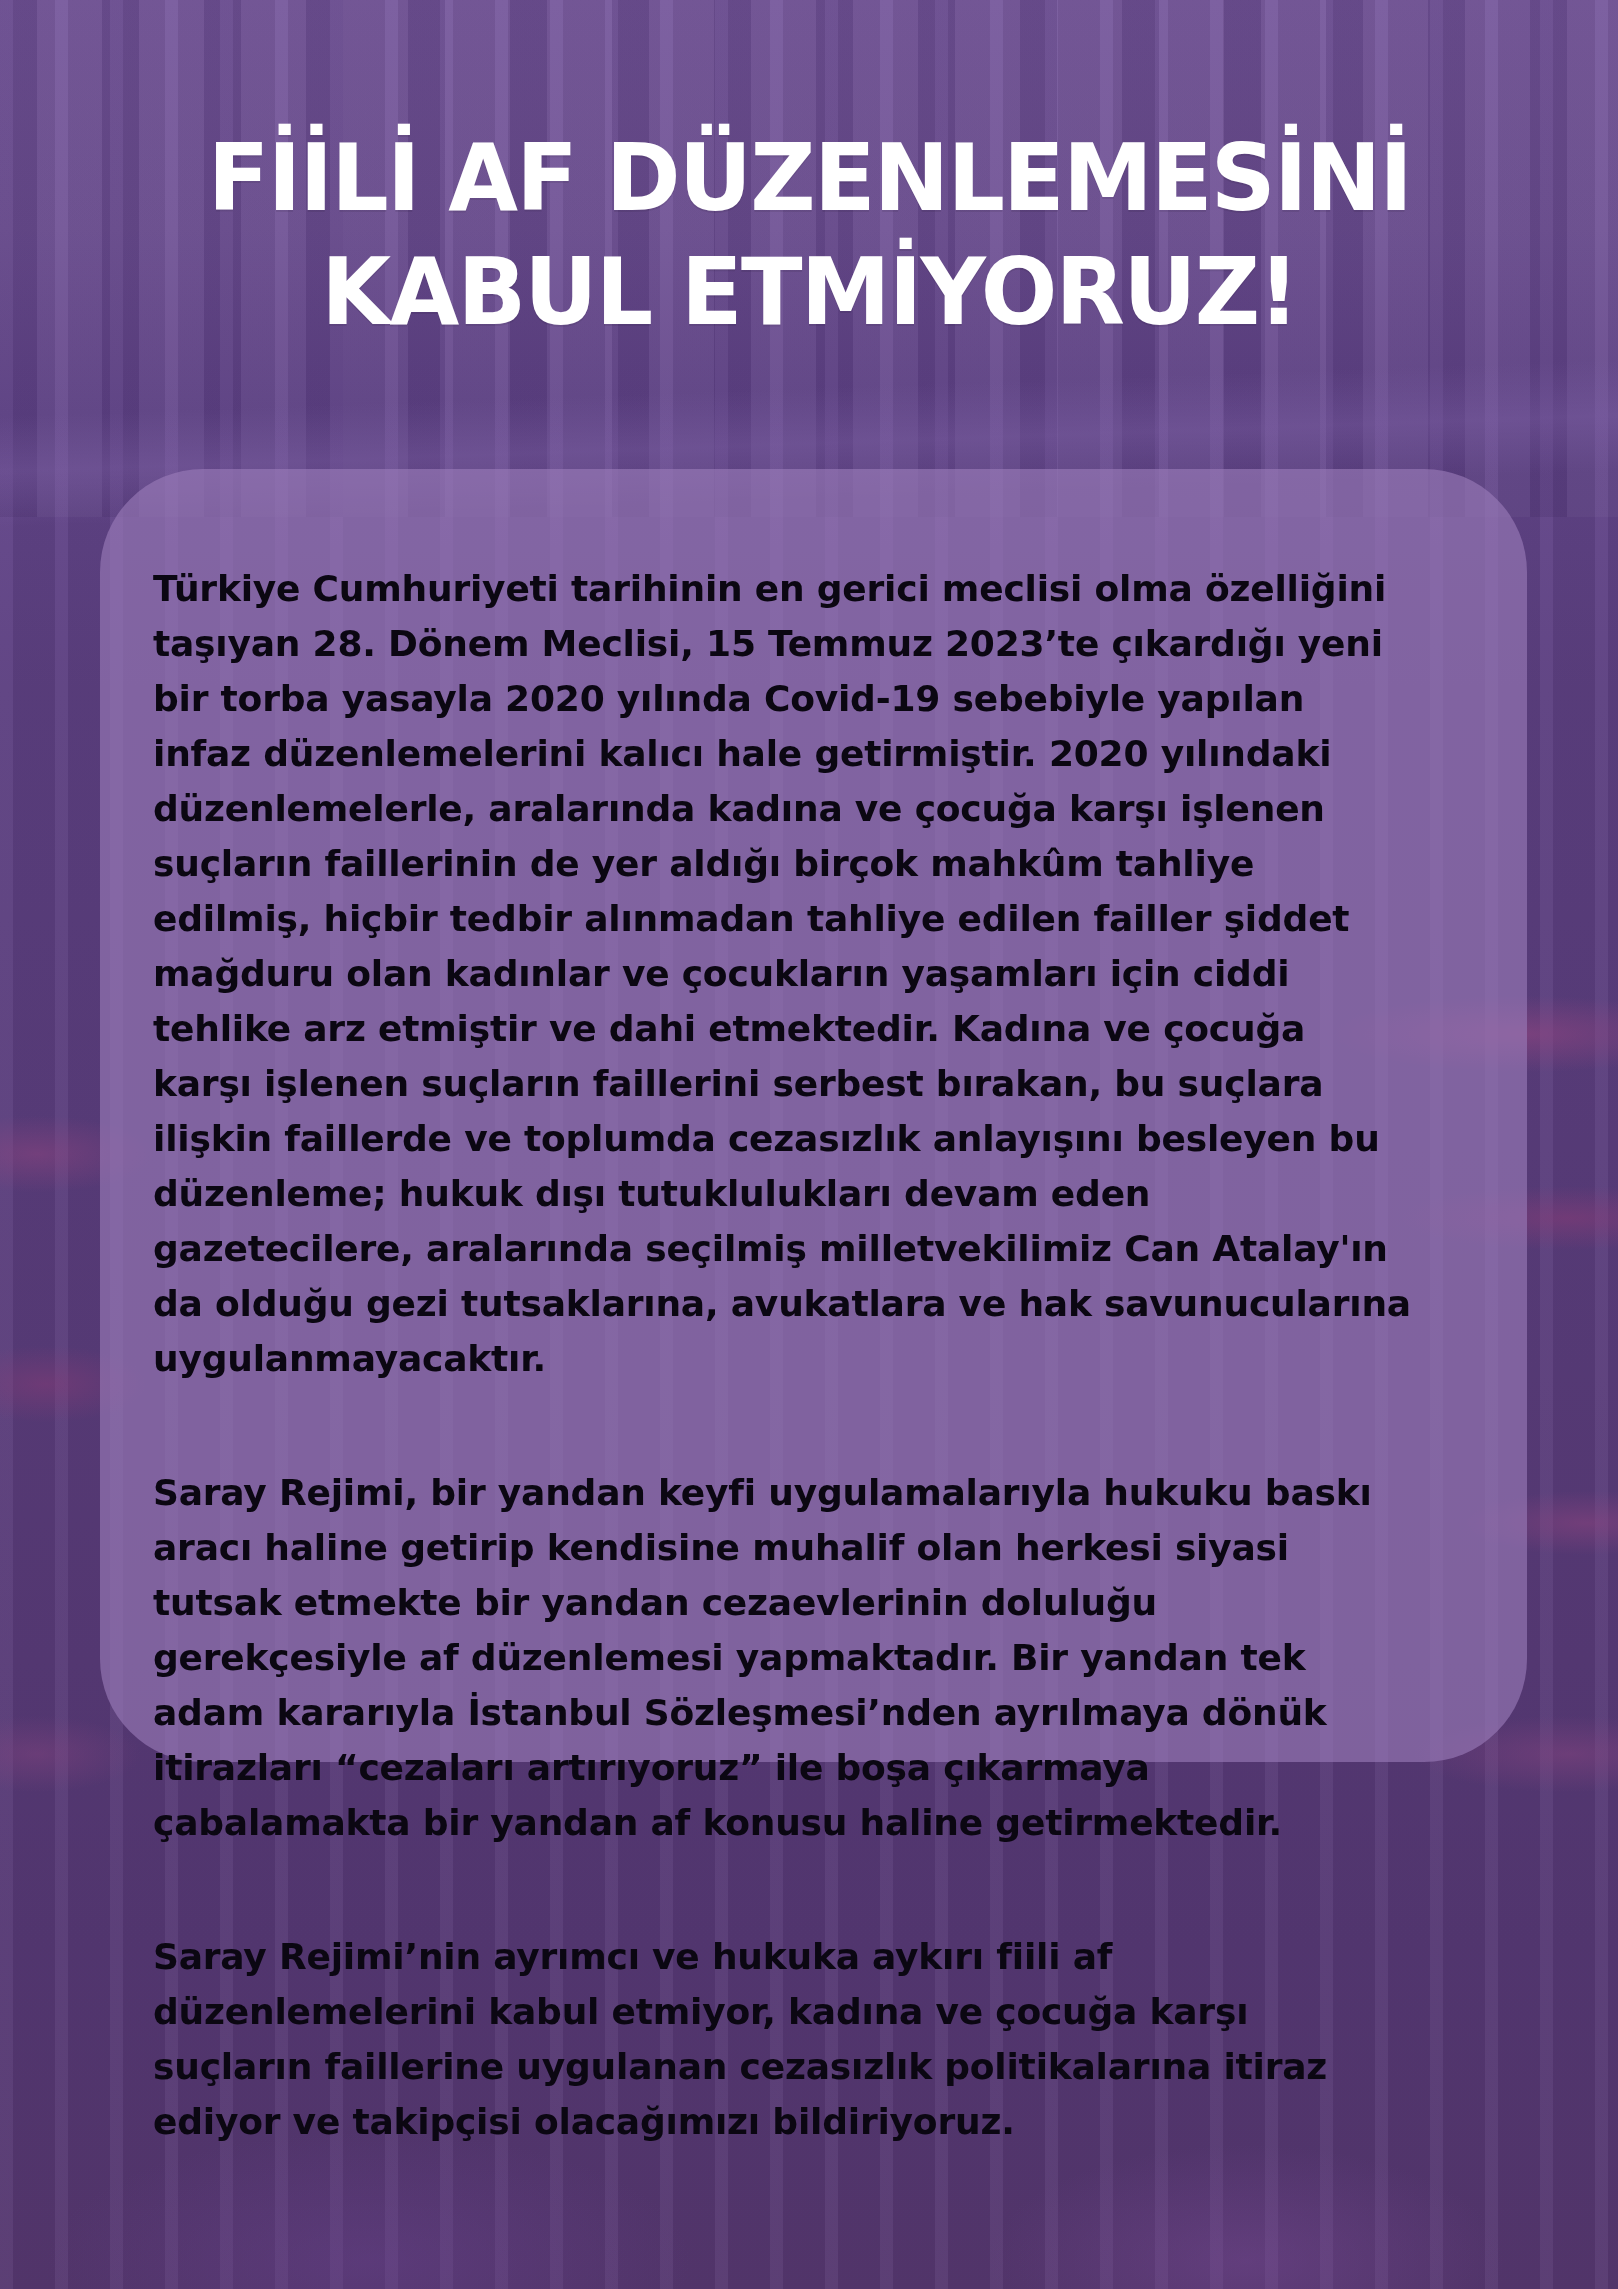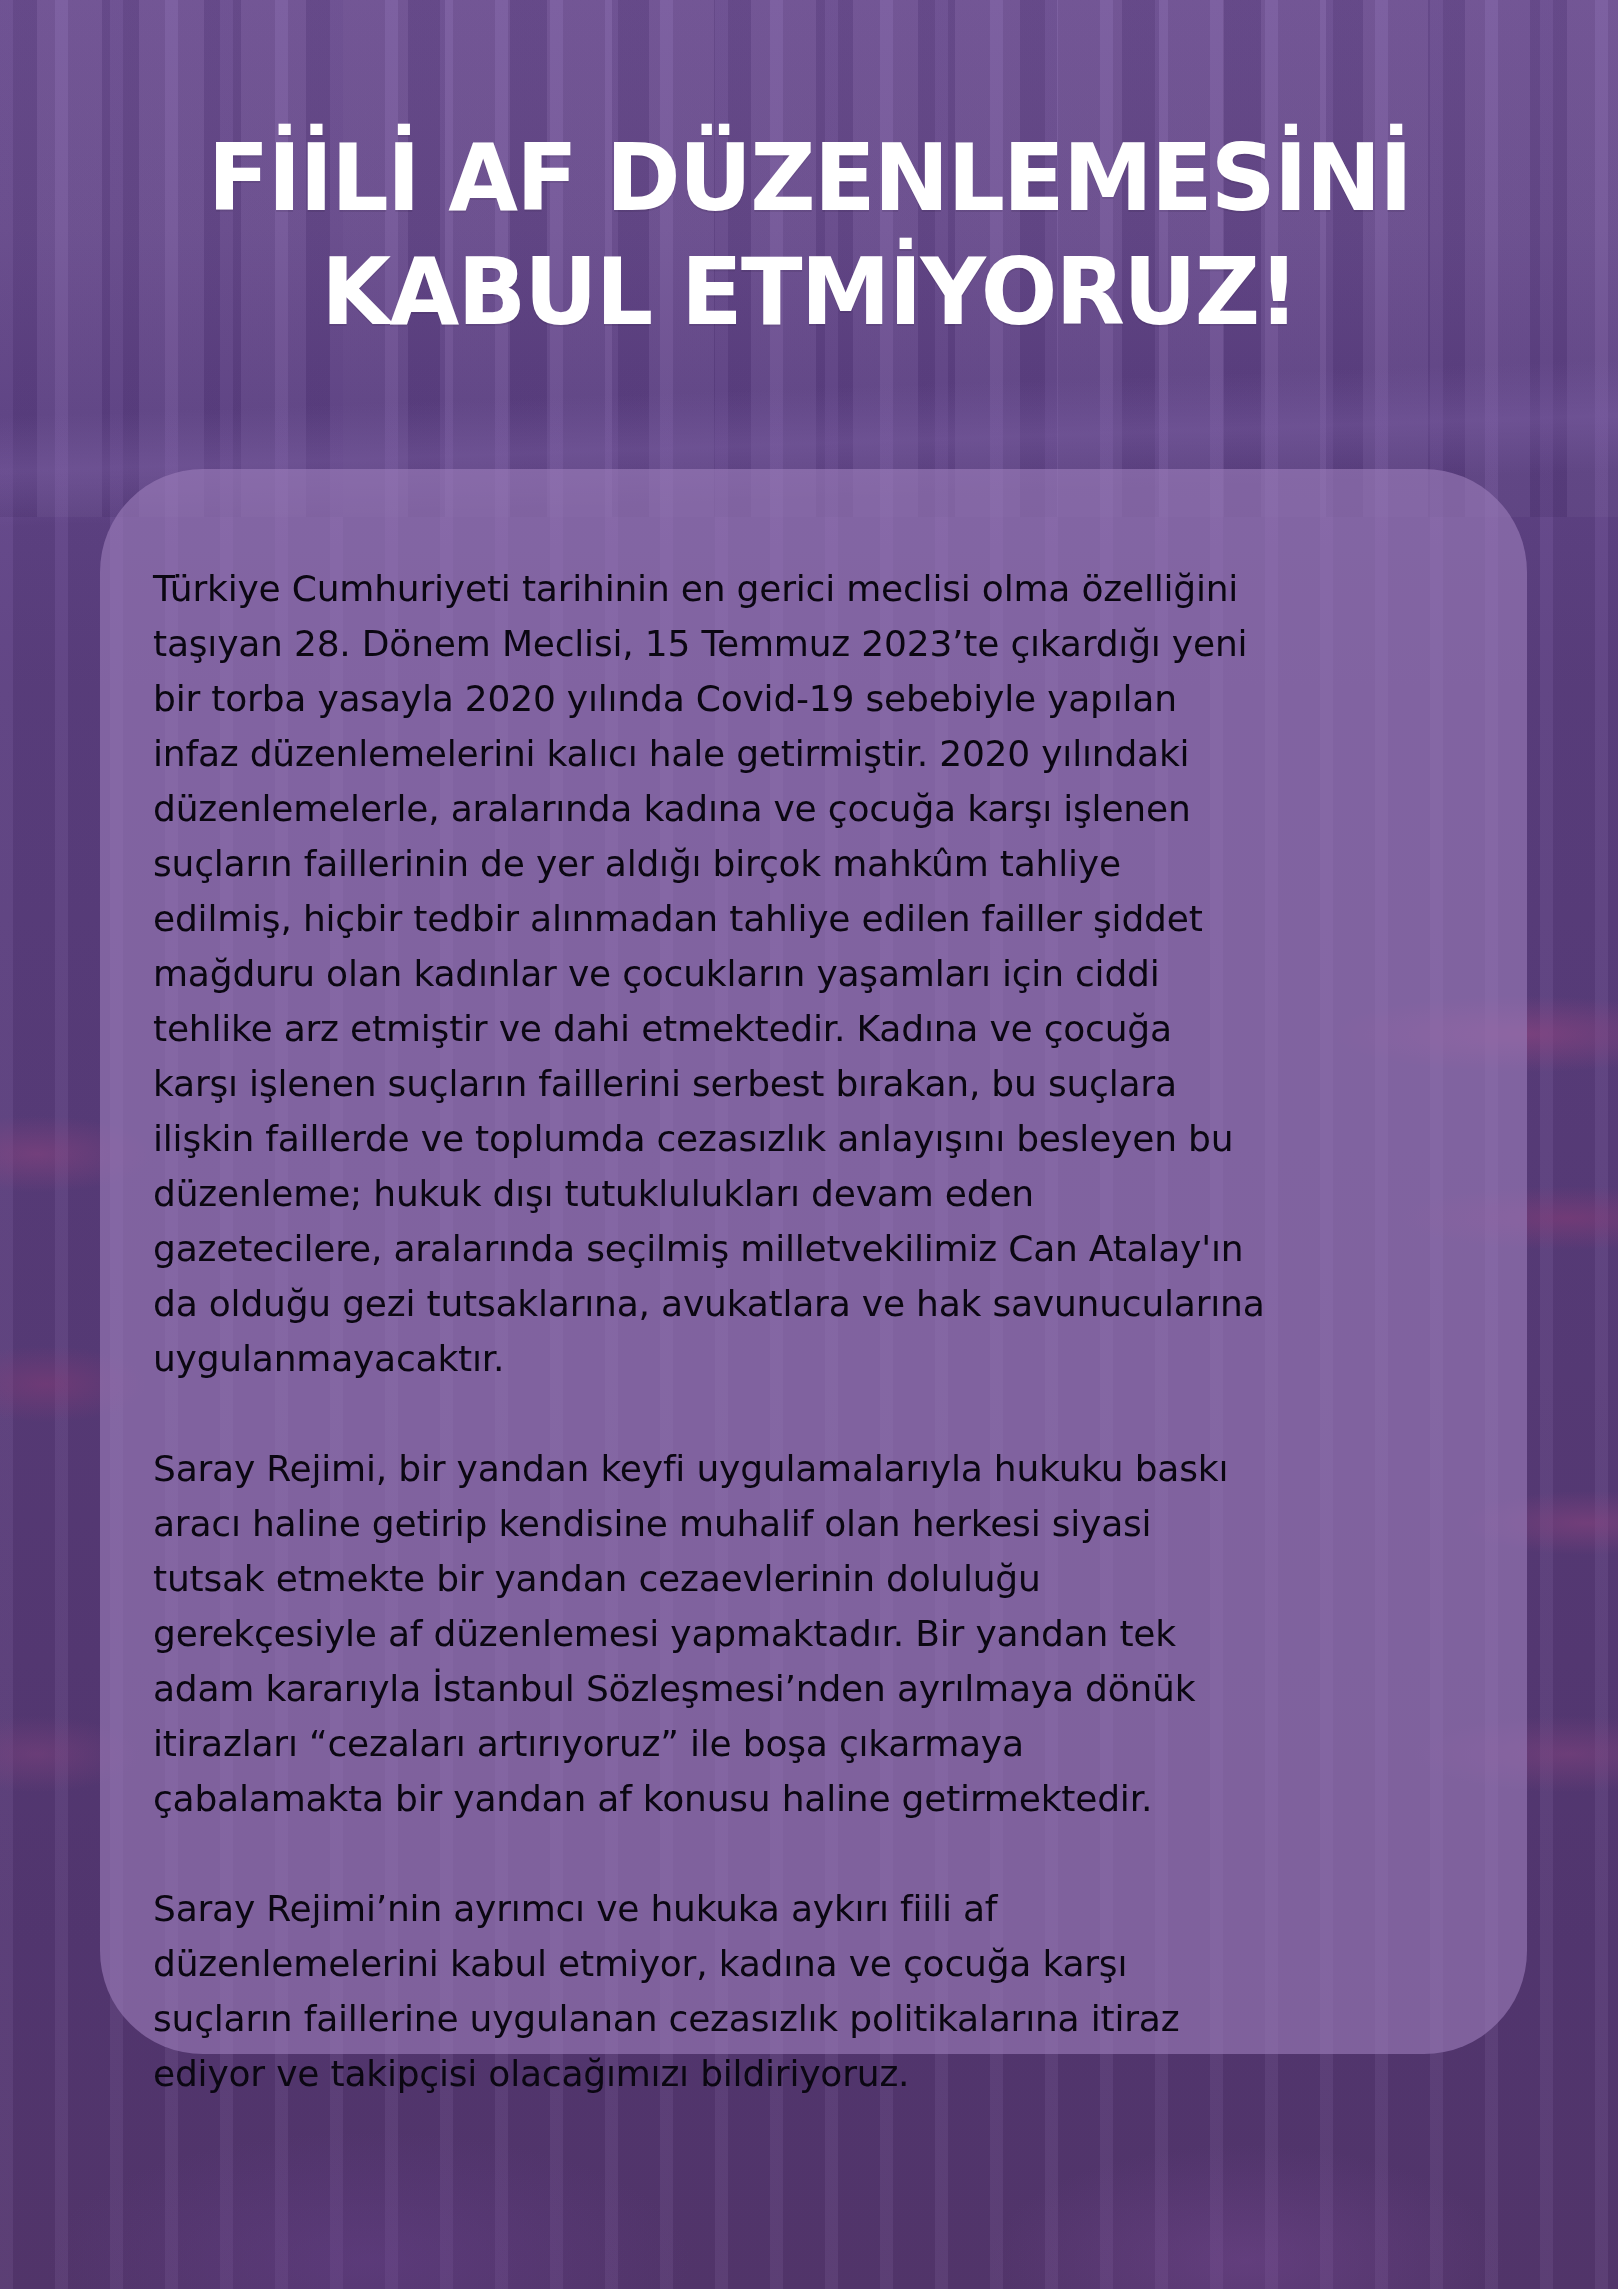--- a/index.html
+++ b/index.html
@@ -63,37 +63,38 @@
     transform: scaleX(0.98);
     text-shadow: 0 1.8px 0 rgba(0,0,0,0.08);
   }
   .title span { display: block; }
 
   .card {
     position: absolute;
     left: 100px;
     top: 469px;
     width: 1427px;
-    height: 1585px;
+    height: 1293px;
     border-radius: 103px;
     background: rgba(155, 125, 185, 0.62);
     box-sizing: border-box;
     padding: 92px 55px 0 53px;
+    font-weight: bold;
   }
   .para {
     margin: 0;
     color: #0b0712;
     font-family: "DejaVu Sans", "Liberation Sans", sans-serif;
     font-size: 36px;
     line-height: 55px;
     letter-spacing: -0.2px;
     white-space: pre-line;
   }
   .para + .para {
-    margin-top: 55px;
+    margin-top: 79px;
   }
 </style>
 </head>
 <body>
 
 <div class="bg"></div>
 <div class="bg-columns"></div>
 <div class="bg-band"></div>
 
 <h1 class="title">

